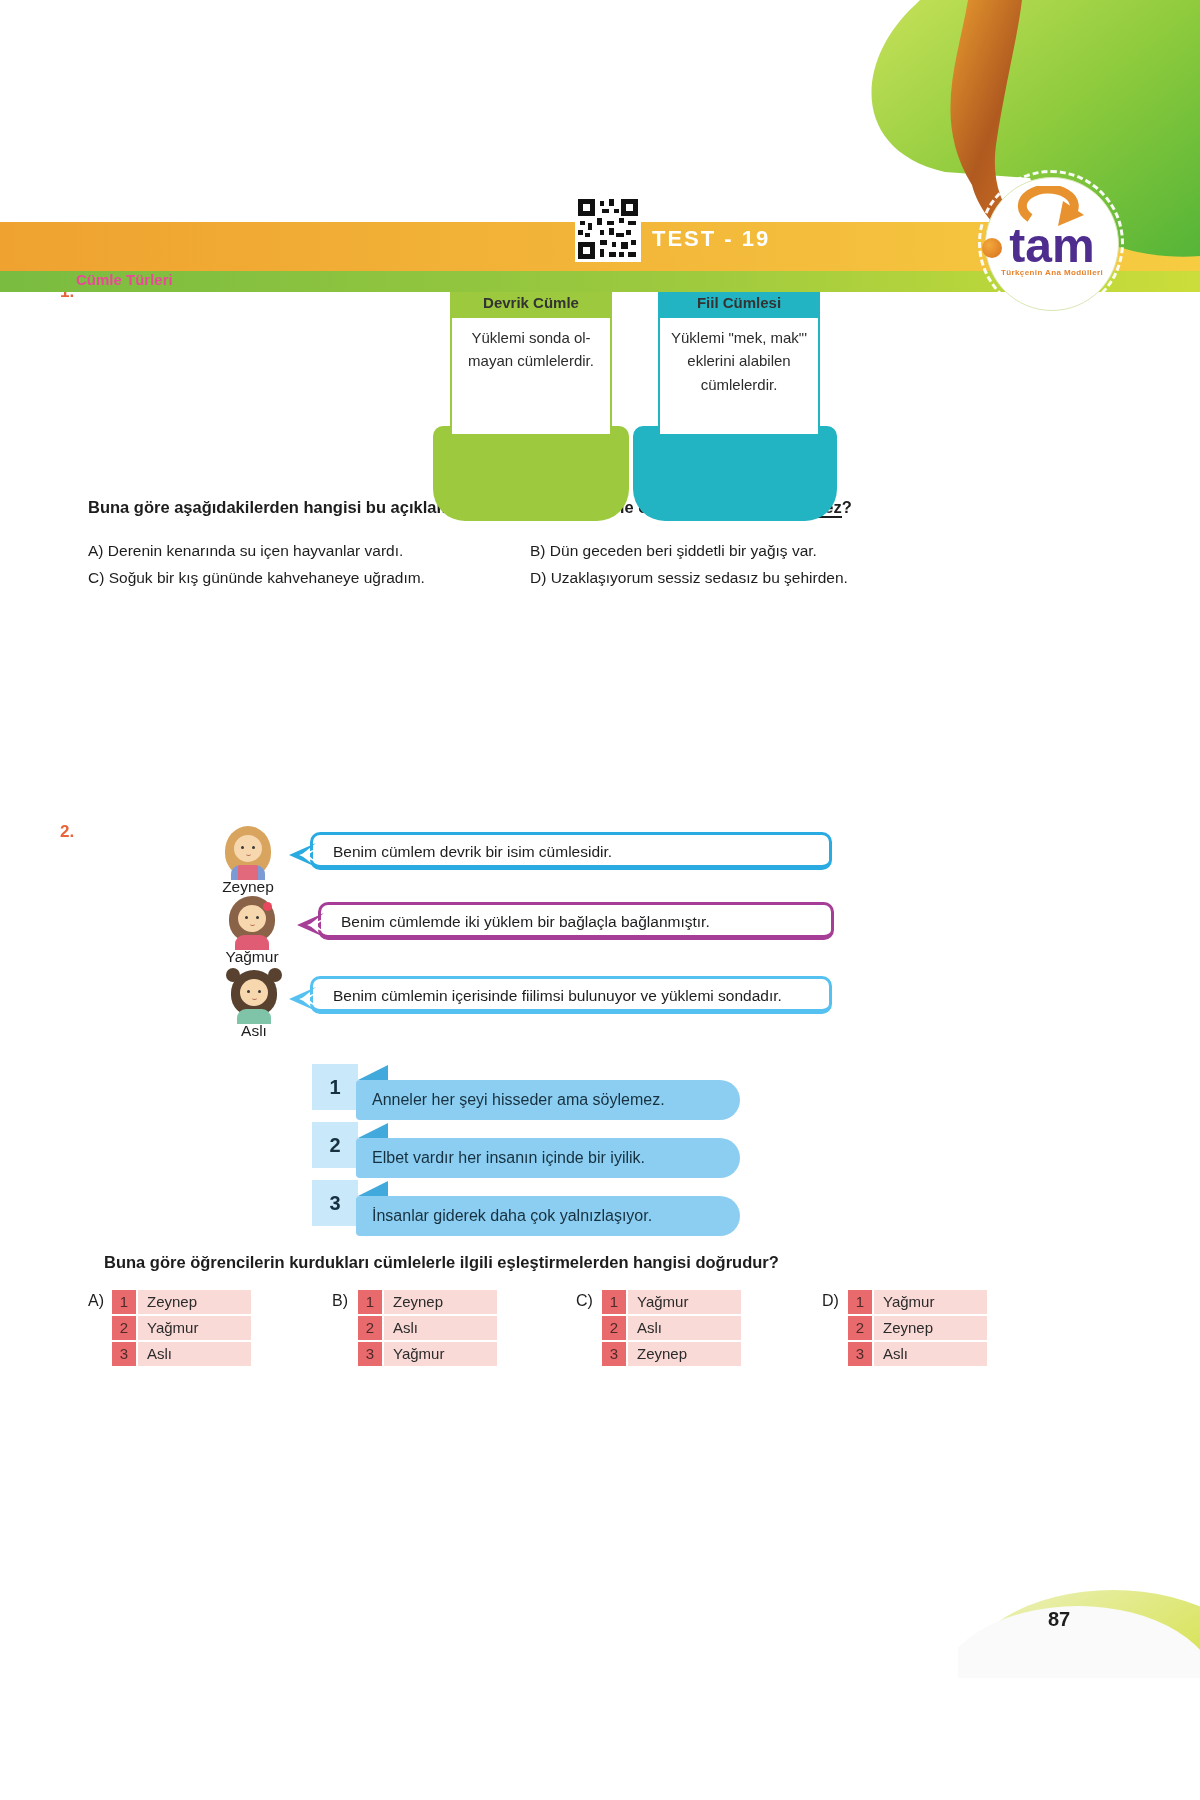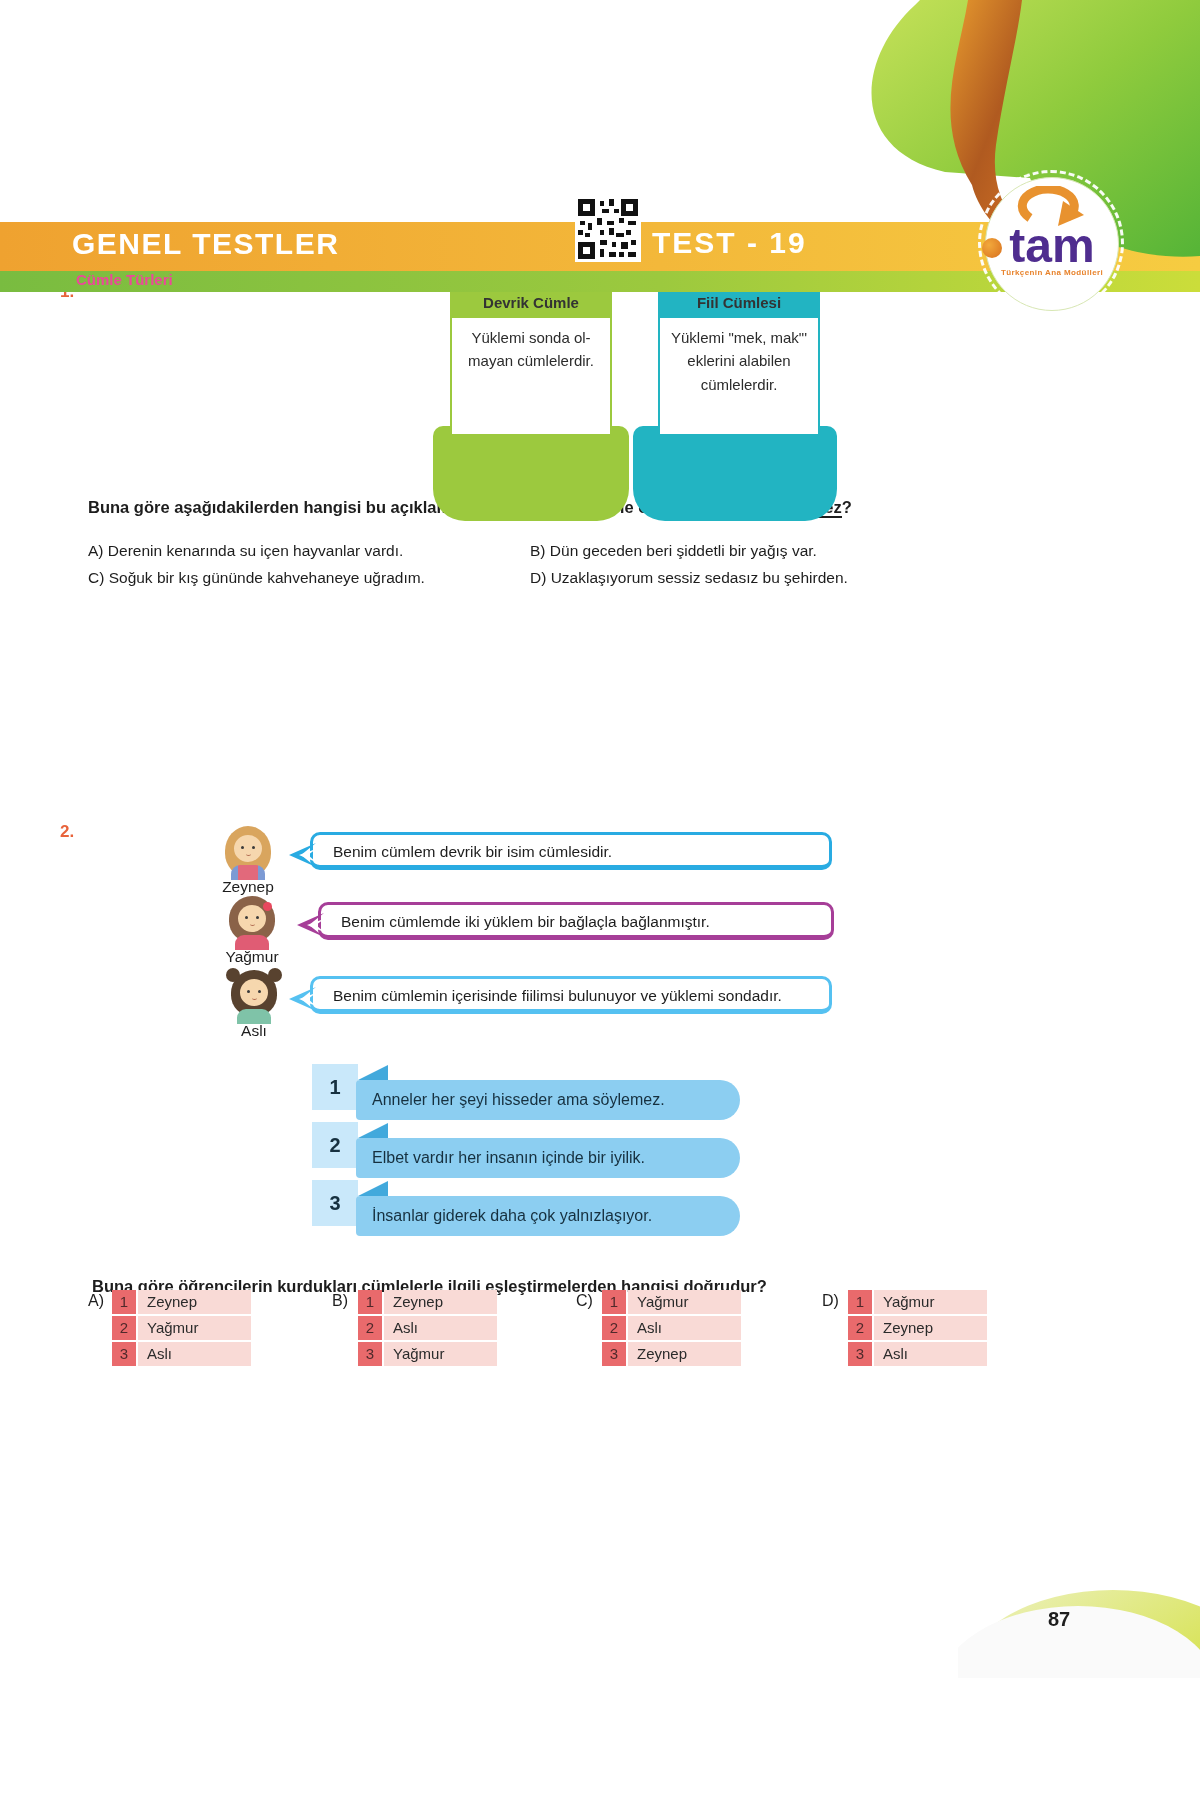--- a/index.html
+++ b/index.html
@@ -7,21 +7,21 @@
         font-family:"Liberation Sans", sans-serif;color:#2b2b2b;overflow:hidden;}
 
   
   .bar-yellow{position:absolute;left:0;top:222px;width:100%;height:49px;z-index:1;
     background:linear-gradient(90deg,#efa230 0%,#f3b83a 55%,#f6cc41 100%);}
   .bar-green{position:absolute;left:0;top:271px;width:100%;height:21px;z-index:1;
     background:linear-gradient(90deg,#79bc40 0%,#9cc93e 55%,#cbdd3a 100%);}
   .hdr-title{position:absolute;left:72px;top:227px;z-index:2;color:#fff;font-size:30px;
     font-weight:bold;letter-spacing:1.5px;}
   .hdr-sub{position:absolute;left:76px;top:271px;z-index:2;color:#ec4899;font-size:15px;font-weight:bold;}
-  .test-label{position:absolute;left:652px;top:226px;z-index:3;color:#fff;font-size:30px;
+  .test-label{position:absolute;left:652px;top:226px;z-index:3;color:#fff;font-size:22px;
     font-weight:bold;letter-spacing:2px;}
   .qr{position:absolute;left:575px;top:196px;width:66px;height:66px;background:#fff;
     z-index:3;padding:3px;box-sizing:border-box;}
   .deco{position:absolute;right:0;top:0;z-index:2;}
   .logo{position:absolute;left:978px;top:170px;width:146px;height:146px;z-index:4;
     border:3px dashed rgba(255,255,255,.95);border-radius:50%;box-sizing:border-box;}
   .logo-inner{position:absolute;left:4px;top:4px;width:132px;height:132px;background:#fff;
     border:1px solid #d8e7b4;border-radius:50%;text-align:center;}
   .logo-text{margin-top:46px;font-size:48px;font-weight:bold;color:#4f2d8f;line-height:44px;}
   .logo-tagline{font-size:8px;color:#e8832c;font-weight:bold;letter-spacing:.4px;}
@@ -110,21 +110,20 @@
           <stop offset="0.45" stop-color="#b05a20"></stop>
           <stop offset="1" stop-color="#e07b26"></stop>
       </linearGradient>
     </defs>
     <path d="M195,5 C135,60 130,150 225,172 L310,178 C330,230 410,262 480,256 L480,0 L200,0 Z" fill="url(#gg)"></path>
     <path d="M248,0 C238,60 212,120 252,185 C260,216 288,246 332,258 C287,225 270,190 276,145 C284,90 298,35 302,0 Z" fill="url(#go)"></path>
   </svg>
 
   <div class="bar-yellow"></div>
   <div class="bar-green"></div>
-  <div class="hdr-title">GENEL TESTLER</div>
   <div class="hdr-sub">Cümle Türleri</div>
 
   <div class="qr">
     <svg width="60" height="60" viewBox="0 0 25 25" shape-rendering="crispEdges">
       <rect width="25" height="25" fill="#fff"></rect>
       <g fill="#111">
         <path d="M0,0h7v7h-7z M2,2h3v3h-3z" fill-rule="evenodd"></path>
         <path d="M18,0h7v7h-7z M20,2h3v3h-3z" fill-rule="evenodd"></path>
         <path d="M0,18h7v7h-7z M2,20h3v3h-3z" fill-rule="evenodd"></path>
         <rect x="9" y="1" width="2" height="2"></rect>
@@ -248,21 +247,21 @@
   <div class="sbar" style="left:356px;top:1138px;width:384px;">
     <div class="fold"></div>
     <span>Elbet vardır her insanın içinde bir iyilik.</span>
   </div>
   <div class="numsq" style="left:312px;top:1180px;">3</div>
   <div class="sbar" style="left:356px;top:1196px;width:384px;">
     <div class="fold"></div>
     <span>İnsanlar giderek daha çok yalnızlaşıyor.</span>
   </div>
 
-  <div class="qtext" style="left:92px;top:1253px;width:900px;margin-top:24px;">Buna göre öğrencilerin kurdukları cümlelerle ilgili eşleştirmelerden hangisi doğrudur?</div>
+  <div class="qtext" style="left:104px;top:1253px;width:900px;">Buna göre öğrencilerin kurdukları cümlelerle ilgili eşleştirmelerden hangisi doğrudur?</div>
 
   <div class="optlabel" style="left:88px;top:1292px;">A)</div>
   <div class="mtable" style="left:112px;top:1290px;">
     <div class="mrow">
         <div class="mnum">1</div>
         <div class="mname">Zeynep</div>
       </div>
     <div class="mrow">
         <div class="mnum">2</div>
         <div class="mname">Yağmur</div>

